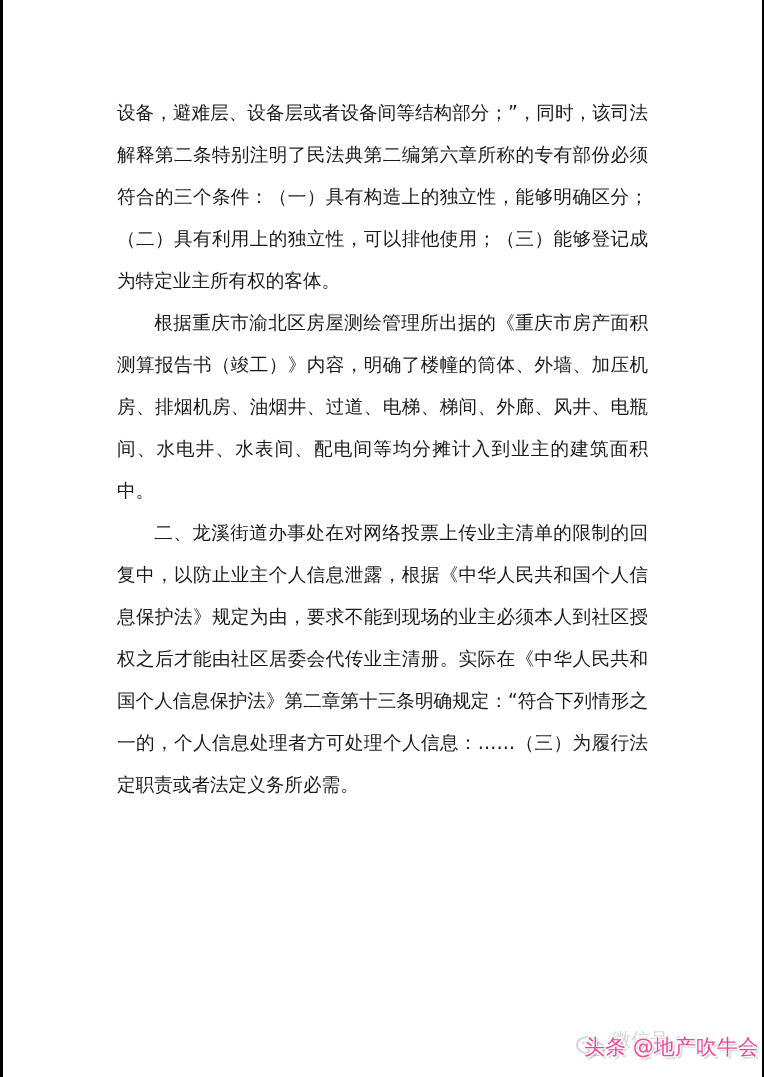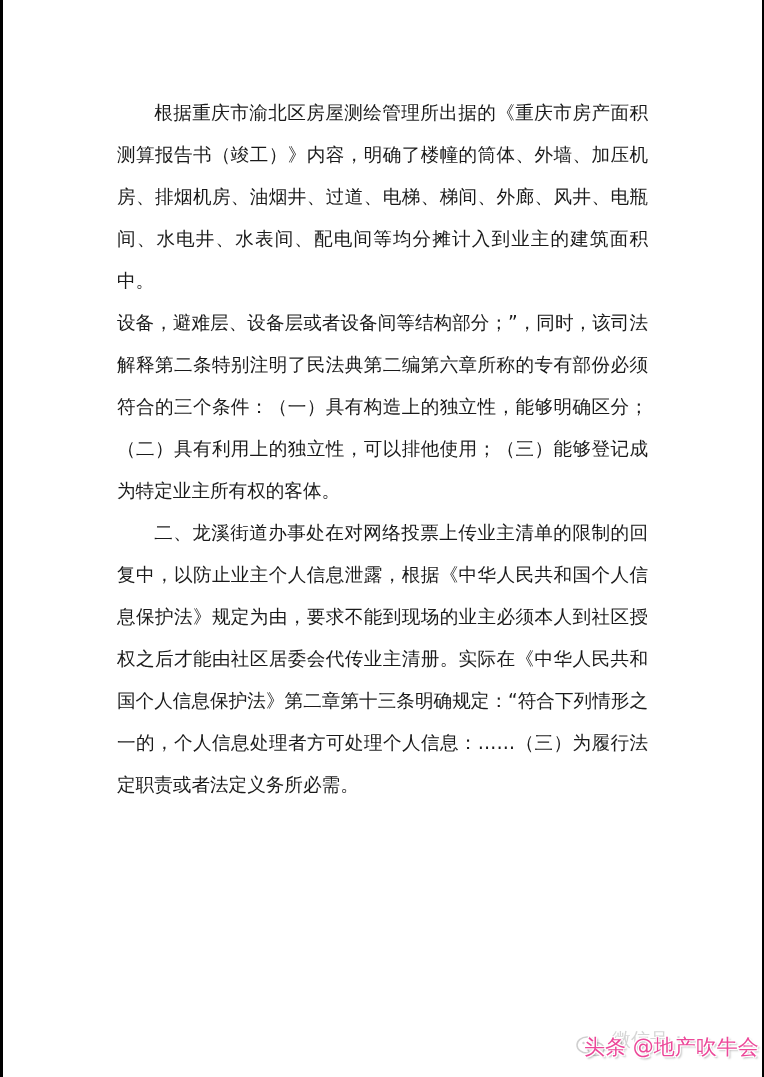--- a/index.html
+++ b/index.html
@@ -28,22 +28,22 @@
       text-shadow: 1px 1px 0 #fff, -1px -1px 0 #fff, 1px -1px 0 #fff, -1px 1px 0 #fff, 2px 2px 2px rgba(0,0,0,0.3);
     }
   </style>
 </head>
 <body>
 
 <div class="border-left"></div>
 <div class="border-right"></div>
 
 <div class="page">
+  <p class="para">设备，避难层、设备层或者设备间等结构部分；”，同时，该司法解释第二条特别注明了民法典第二编第六章所称的专有部份必须符合的三个条件：（一）具有构造上的独立性，能够明确区分；（二）具有利用上的独立性，可以排他使用；（三）能够登记成为特定业主所有权的客体。</p>
   <p class="para indent">根据重庆市渝北区房屋测绘管理所出据的《重庆市房产面积测算报告书（竣工）》内容，明确了楼幢的筒体、外墙、加压机房、排烟机房、油烟井、过道、电梯、梯间、外廊、风井、电瓶间、水电井、水表间、配电间等均分摊计入到业主的建筑面积中。</p>
-  <p class="para">设备，避难层、设备层或者设备间等结构部分；”，同时，该司法解释第二条特别注明了民法典第二编第六章所称的专有部份必须符合的三个条件：（一）具有构造上的独立性，能够明确区分；（二）具有利用上的独立性，可以排他使用；（三）能够登记成为特定业主所有权的客体。</p>
   <p class="para indent">二、龙溪街道办事处在对网络投票上传业主清单的限制的回复中，以防止业主个人信息泄露，根据《中华人民共和国个人信息保护法》规定为由，要求不能到现场的业主必须本人到社区授权之后才能由社区居委会代传业主清册。实际在《中华人民共和国个人信息保护法》第二章第十三条明确规定：“符合下列情形之一的，个人信息处理者方可处理个人信息：……（三）为履行法定职责或者法定义务所必需。</p>
 
 </div>
 
 <div class="watermark">
   <span class="wm-icon">
     <svg width="30" height="24" viewBox="0 0 30 24">
       <ellipse cx="11" cy="10" rx="10" ry="8" fill="none" stroke="#777" stroke-width="1.5"></ellipse>
       <ellipse cx="20" cy="14" rx="8" ry="6.5" fill="none" stroke="#777" stroke-width="1.5"></ellipse>
       <circle cx="7.5" cy="8" r="1.2" fill="#777"></circle>

